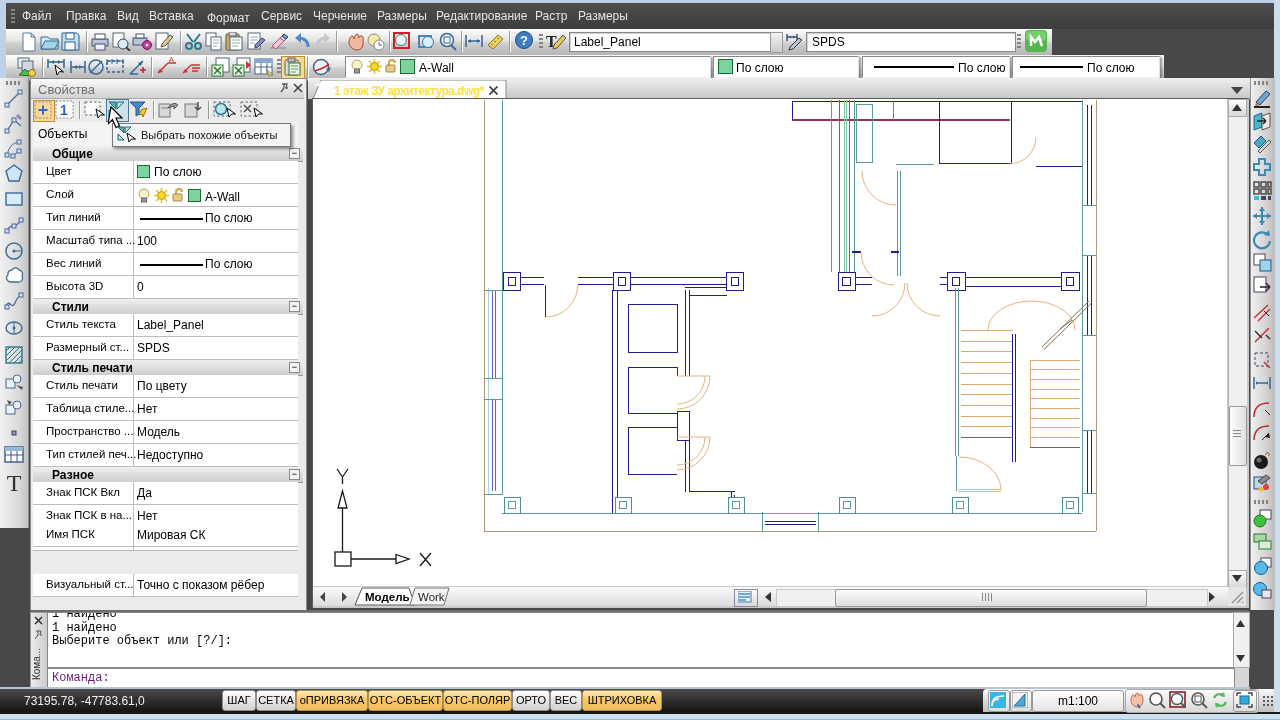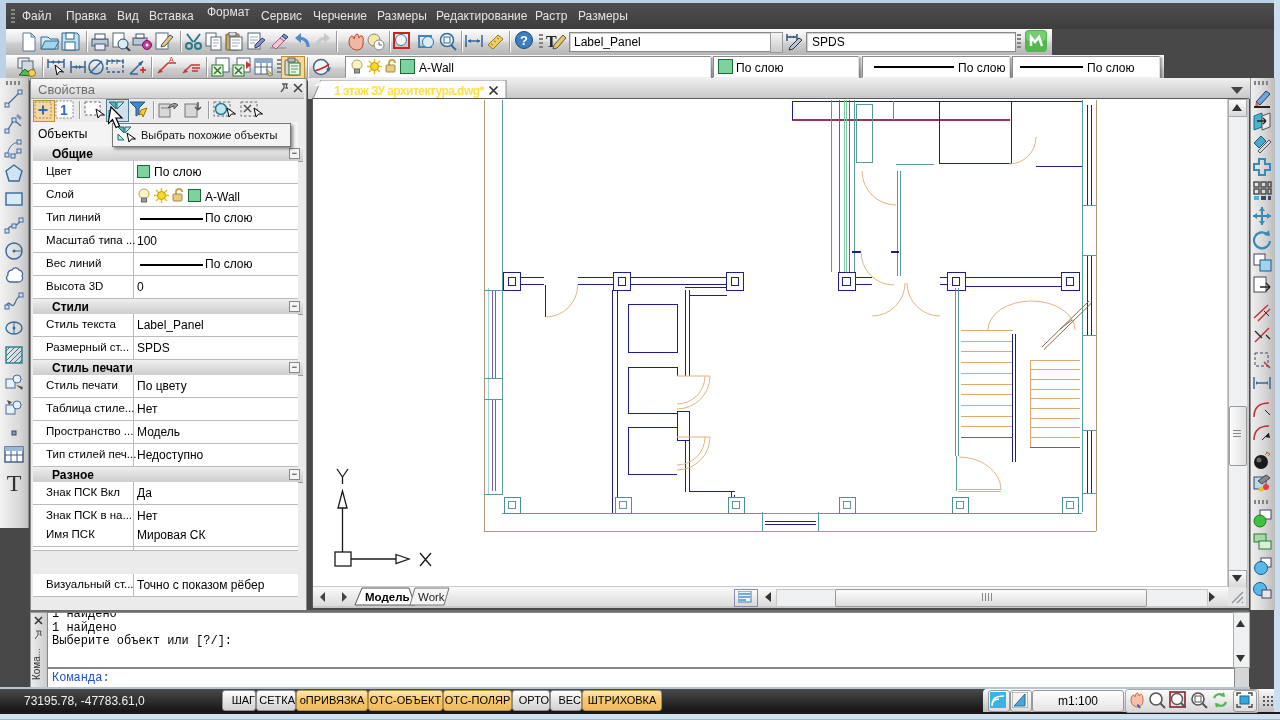--- a/index.html
+++ b/index.html
@@ -13,41 +13,41 @@
 .fld{background:#fff;border:1px solid #898989;box-shadow:inset 1px 1px 1px #cfcfcf}
 .cmb{background:#fff;border-top:1px solid #8a8a8a;border-left:1px solid #8a8a8a;border-bottom:1px solid #f0f0f0;border-right:1px solid #e0e0e0;box-shadow:2px 1px 2px rgba(0,0,0,.35)}
 .row{font-size:12px;color:#000}
 .prow{position:absolute;left:33px;width:265px;height:22px;background:#fff;border-bottom:1px solid #bcbcbc;font-size:12px}
 .prow::before{content:"";position:absolute;left:100px;top:0;bottom:0;border-left:1px solid #bcbcbc}
 .prow .l{position:absolute;left:13px;top:4px;color:#000;white-space:nowrap;font-size:11.5px}
 .prow .v{position:absolute;left:104px;top:4px;color:#000;white-space:nowrap}
 .phead{position:absolute;left:33px;width:270px;height:14px;background:linear-gradient(180deg,#efefef,#cdcdcd);border-bottom:1px solid #9a9a9a;font-size:12px;font-weight:bold;color:#000;padding-top:1px}
 .phead span{margin-left:19px}
 .phead i{position:absolute;right:3px;top:2px;width:9px;height:9px;border:1px solid #888;background:#f4f4f4;font-style:normal;font-size:9px;line-height:8px;text-align:center;color:#444}
-.sbtn{border-radius:3px;font-size:11px;color:#000;text-align:right;border:1px solid #8f8f8f;background:linear-gradient(180deg,#ffffff,#e8e8e8 45%,#d2d2d2)}
+.sbtn{border-radius:3px;font-size:11px;color:#000;text-align:center;border:1px solid #8f8f8f;background:linear-gradient(180deg,#ffffff,#e8e8e8 45%,#d2d2d2)}
 .obtn{border-radius:3px;font-size:11px;color:#000;text-align:center;border:1px solid #b08f46;background:linear-gradient(180deg,#fde9b8,#f7c969 45%,#f2b95e)}
 </style>
 </head>
 <body>
 
 <div class="ab" style="left:0;top:0;width:1280px;height:3px;background:#bdd2e6"></div>
 <div class="ab" style="left:1274px;top:0;width:6px;height:720px;background:#cadef0"></div>
 <div class="ab" style="left:0;top:3px;width:6px;height:75px;background:#bdd2e6"></div>
 <div class="ab" style="left:0;top:712px;width:1280px;height:8px;background:#1a1a1a"></div>
 <div class="ab" style="left:0;top:714px;width:1280px;height:5px;background:#cfe0ee"></div>
 <div class="ab" style="left:0;top:719px;width:1280px;height:1px;background:#9fb6cc"></div>
 
 <div class="ab" style="left:6px;top:3px;width:1268px;height:26px;background:linear-gradient(180deg,#4e4e4e,#3d3d3d)"></div>
 <div class="ab grip" style="left:11px;top:9px;height:14px"></div>
 <div id="menuitems">
 <span class="ab menu" style="left:22px;top:9px">Файл</span>
 <span class="ab menu" style="left:66px;top:9px">Правка</span>
 <span class="ab menu" style="left:117px;top:9px">Вид</span>
 <span class="ab menu" style="left:149px;top:9px">Вставка</span>
-<span class="ab menu" style="left:207px;top:5px">Формат</span>
+<span class="ab menu" style="left:207px;top:11px">Формат</span>
 <span class="ab menu" style="left:261px;top:9px">Сервис</span>
 <span class="ab menu" style="left:313px;top:9px">Черчение</span>
 <span class="ab menu" style="left:377px;top:9px">Размеры</span>
 <span class="ab menu" style="left:436px;top:9px">Редактирование</span>
 <span class="ab menu" style="left:535px;top:9px">Растр</span>
 <span class="ab menu" style="left:578px;top:9px">Размеры</span>
 </div>
 
 <div class="ab tb" style="left:6px;top:29px;width:1046px;height:26px;border-bottom:1px solid #8f8f8f"></div>
 
@@ -761,21 +761,21 @@
 1 найдено
 Выберите объект или [?/]:</div>
 </div>
 <div class="ab" style="left:1233px;top:612px;width:15px;height:54px;background:#eef0f2;border:1px solid #aaa"></div>
 <svg class="ab" style="left:1236px;top:620px" width="9" height="7">
       <path d="M4.5 0L9 7H0z" fill="#333"></path>
     </svg>
 <svg class="ab" style="left:1236px;top:655px" width="9" height="7">
       <path d="M4.5 7L9 0H0z" fill="#333"></path>
     </svg>
-<div class="ab" style="left:47px;top:668px;width:1186px;height:18px;background:#fff;border:1px solid #888;font-family:'Liberation Mono',monospace;font-size:12px;color:#1d4ed8">
+<div class="ab" style="left:47px;top:668px;width:1186px;height:18px;background:#fff;border:1px solid #888;font-family:'Liberation Mono',monospace;font-size:12px;color:#701a75">
       <span style="position:absolute;left:4px;top:2px">Команда:</span>
     </div>
 </div>
 
 <div class="ab" style="left:0;top:687px;width:1274px;height:2px;background:#b9c4d2"></div>
 <div class="ab" style="left:0;top:689px;width:1274px;height:23px;background:linear-gradient(180deg,#4a4a4a,#141414)"></div>
 <div class="ab" style="left:983px;top:689px;width:291px;height:23px;background:linear-gradient(180deg,#fafafa,#dedede 45%,#bfbfbf);border-radius:4px 0 0 0"></div>
 <div id="status">
 <span class="ab" style="left:24px;top:694px;font-size:12px;color:#f0f0f0">73195.78, -47783.61,0</span>
 <div class="ab sbtn" style="left:222px;top:690px;width:32px;height:19px;line-height:19px">ШАГ</div>

